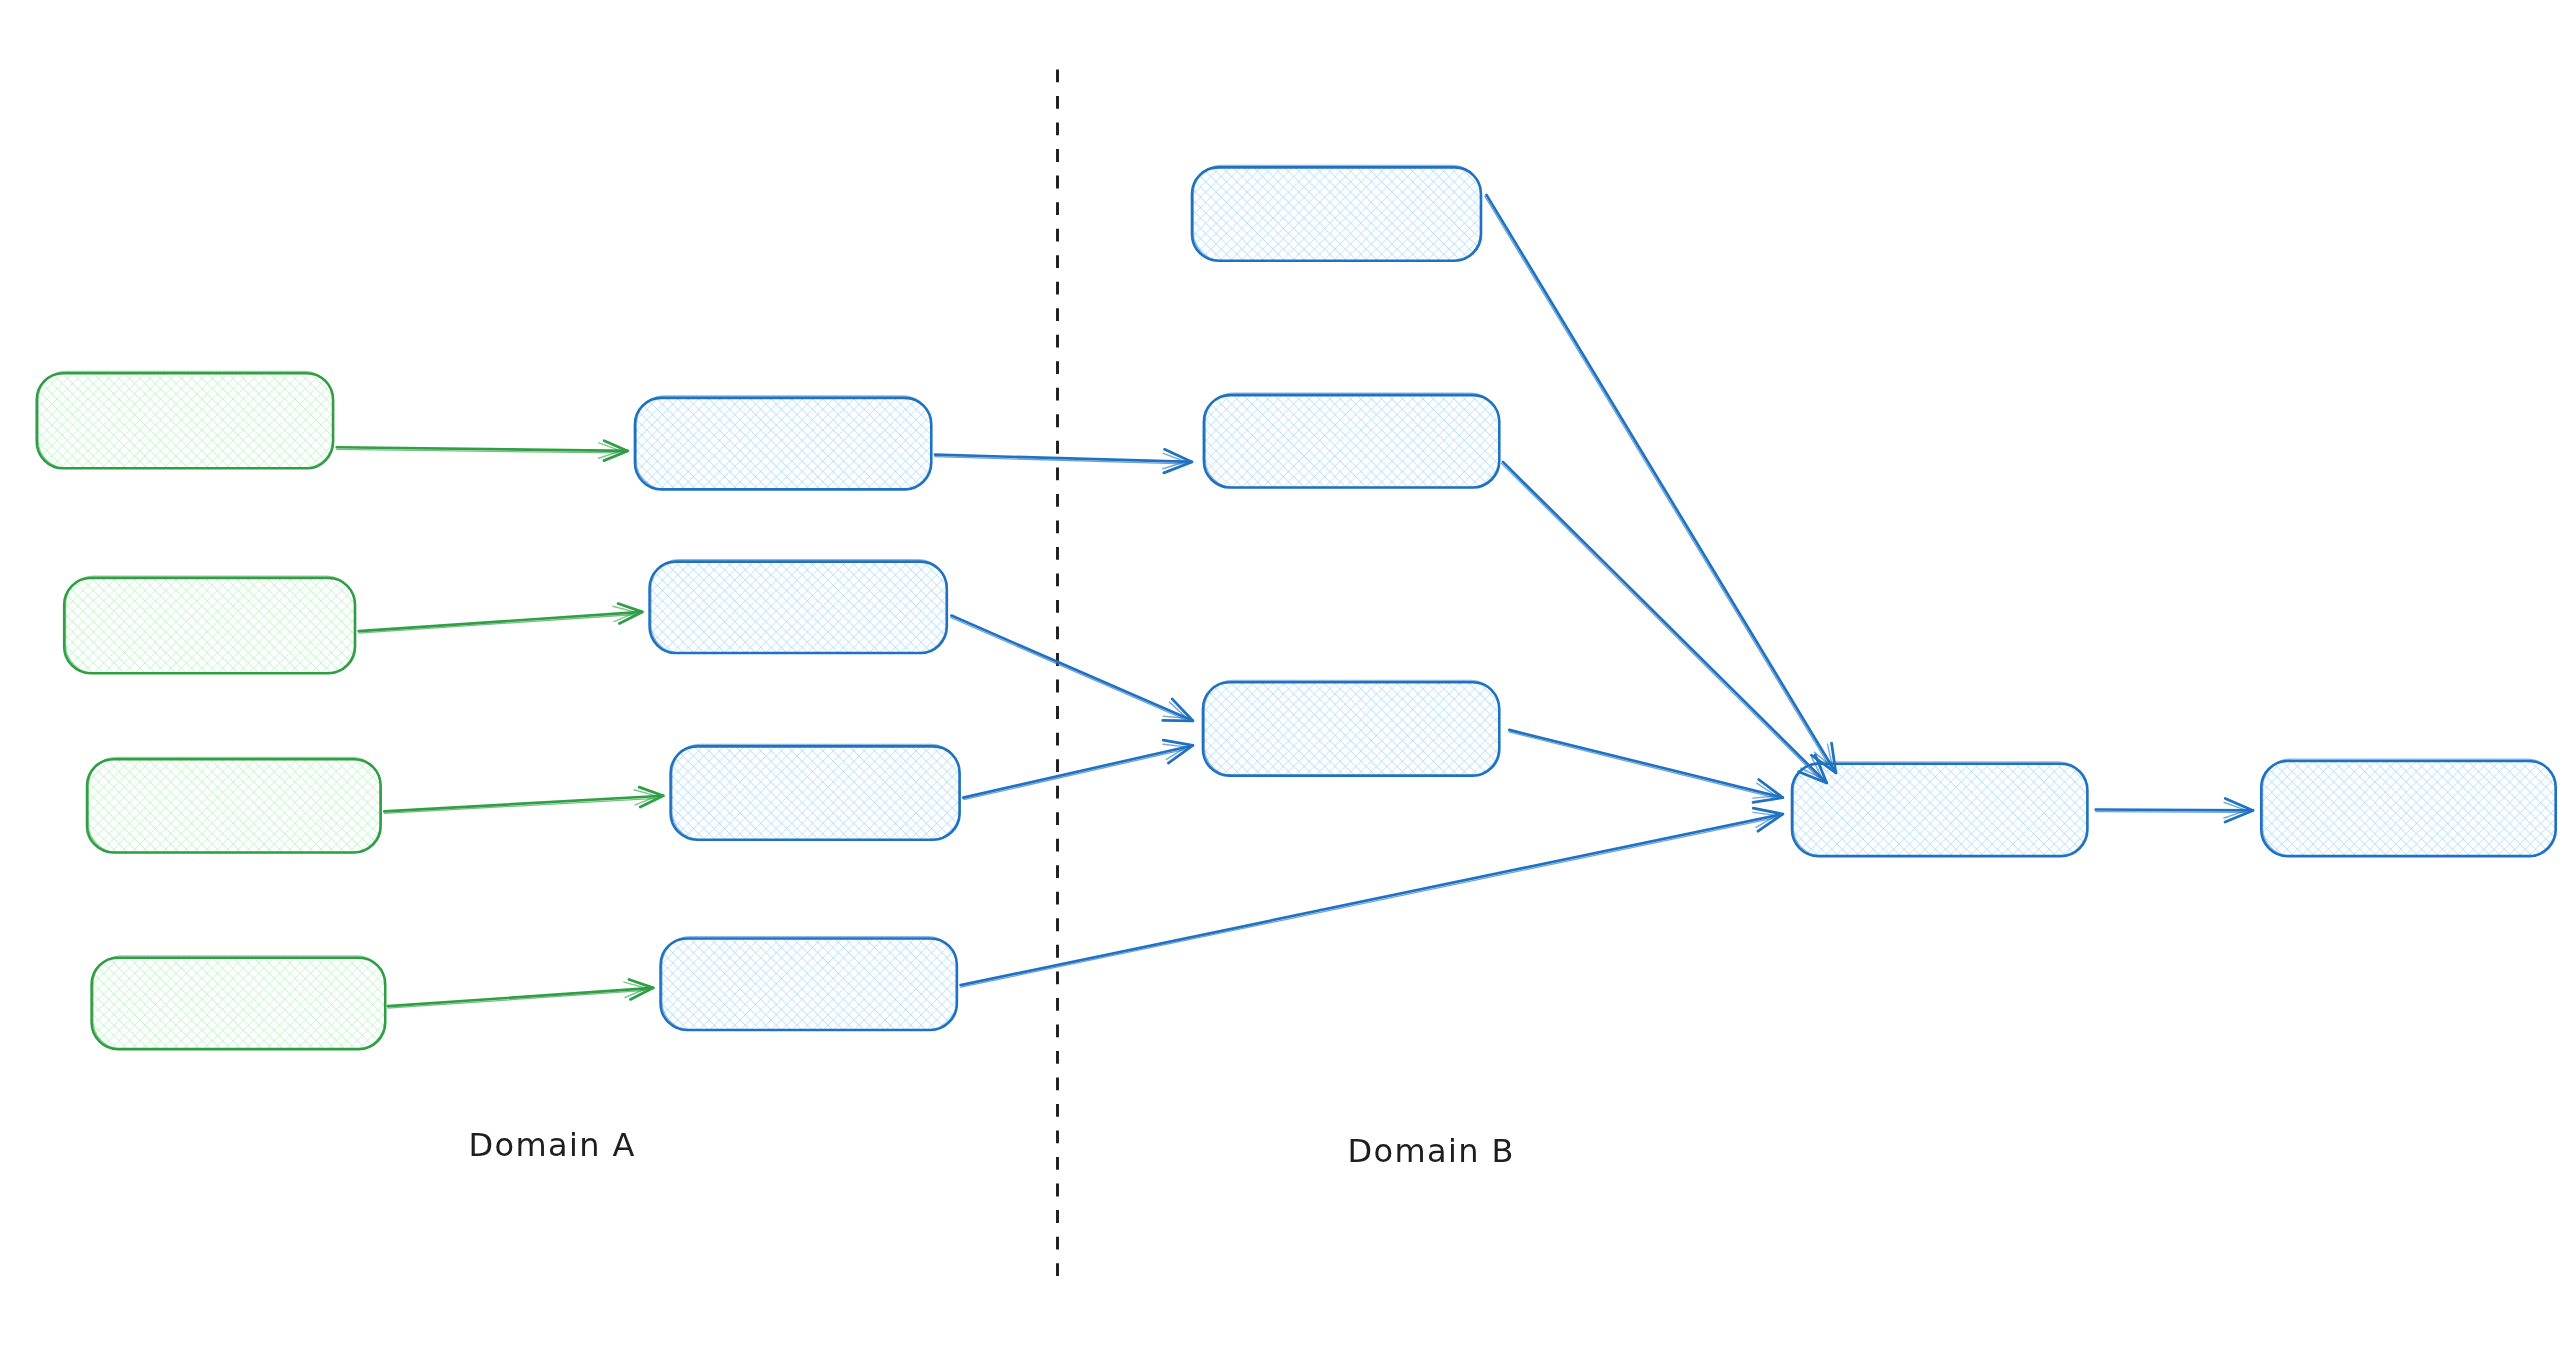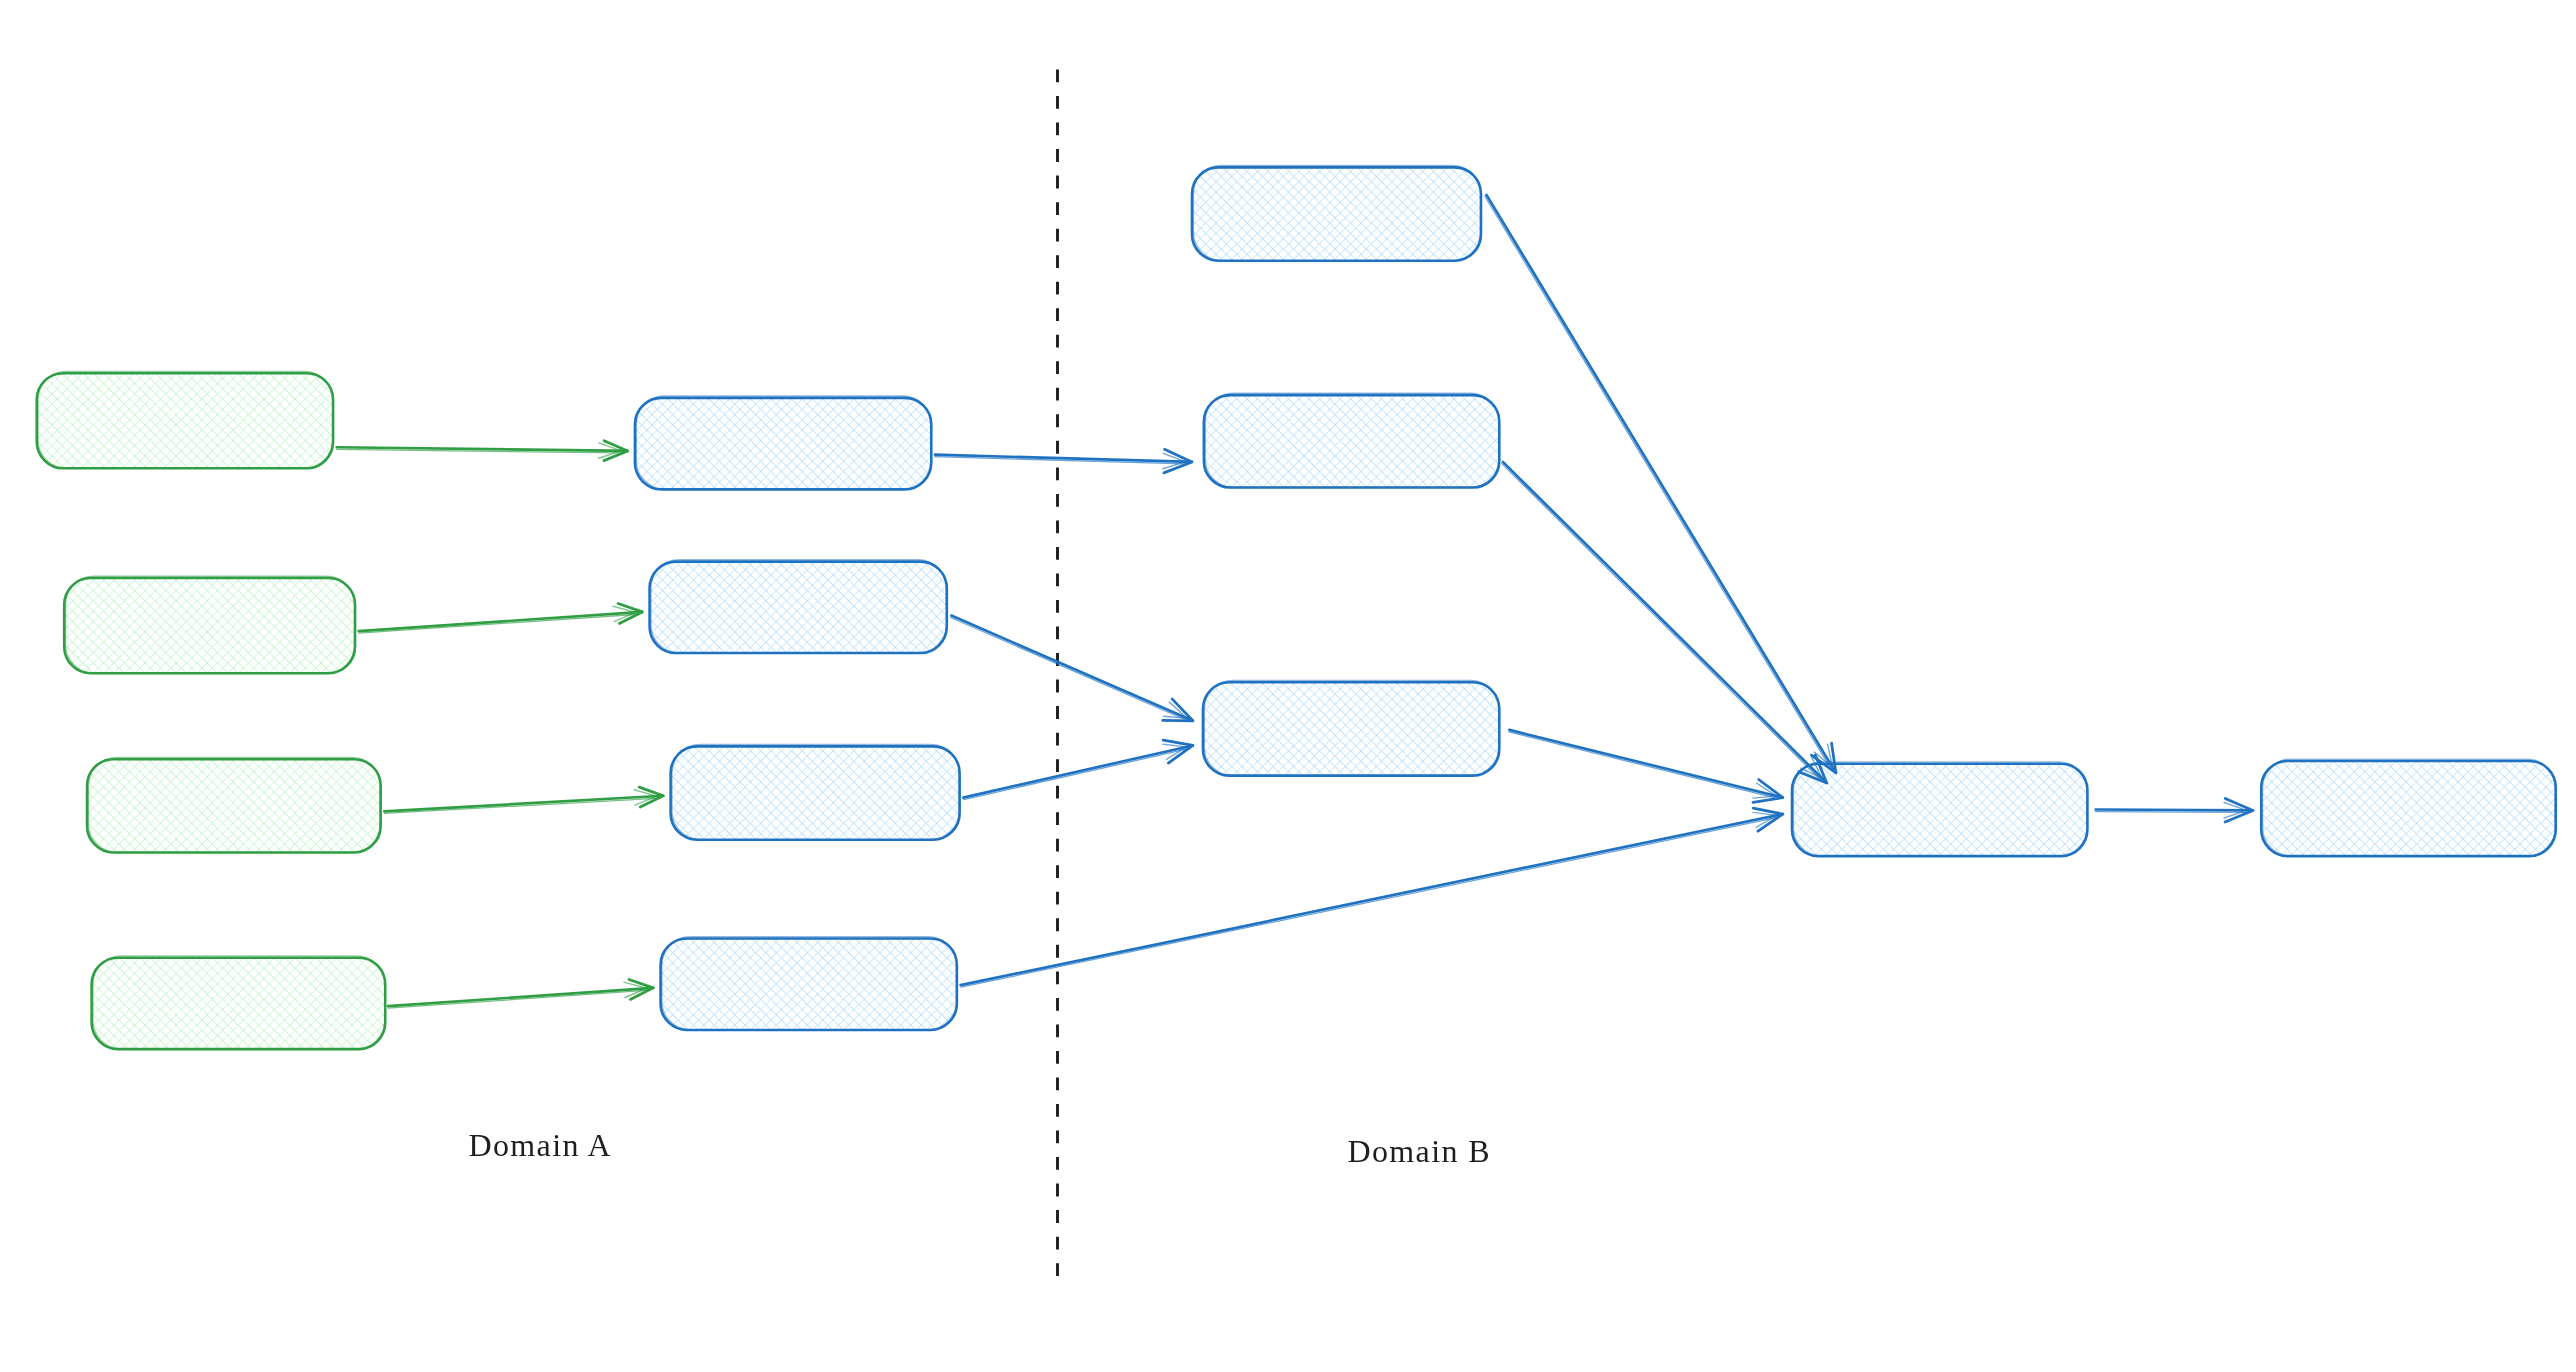--- a/index.html
+++ b/index.html
@@ -1,18 +1,18 @@
 <!DOCTYPE html>
 <html style="font-size:14.6px"><head>
 <meta charset="utf-8">
 <style>
   html,body{margin:0;padding:0;background:#ffffff;}
   body{width:2576px;height:1372px;overflow:hidden;
        font-family:"DejaVu Sans","Liberation Sans",sans-serif;}
-  #canvas-wrap{position:relative;width:2576px;height:1372px;font-family:Liberation Serif, serif;}
+  #canvas-wrap{position:relative;width:2576px;height:1372px;}
   svg{display:block;}
   text.domain-label{font-size:35px;letter-spacing:1.5px;font-weight:500;}
 </style>
 </head>
 <body>
 
 <div id="canvas-wrap">
 <svg id="diagram-svg" width="2576" height="1372" viewBox="0 0 2816 1500" xmlns="http://www.w3.org/2000/svg">
   <defs>
     <pattern id="hatch-blue" width="8" height="8" patternUnits="userSpaceOnUse" patternTransform="rotate(45)">

